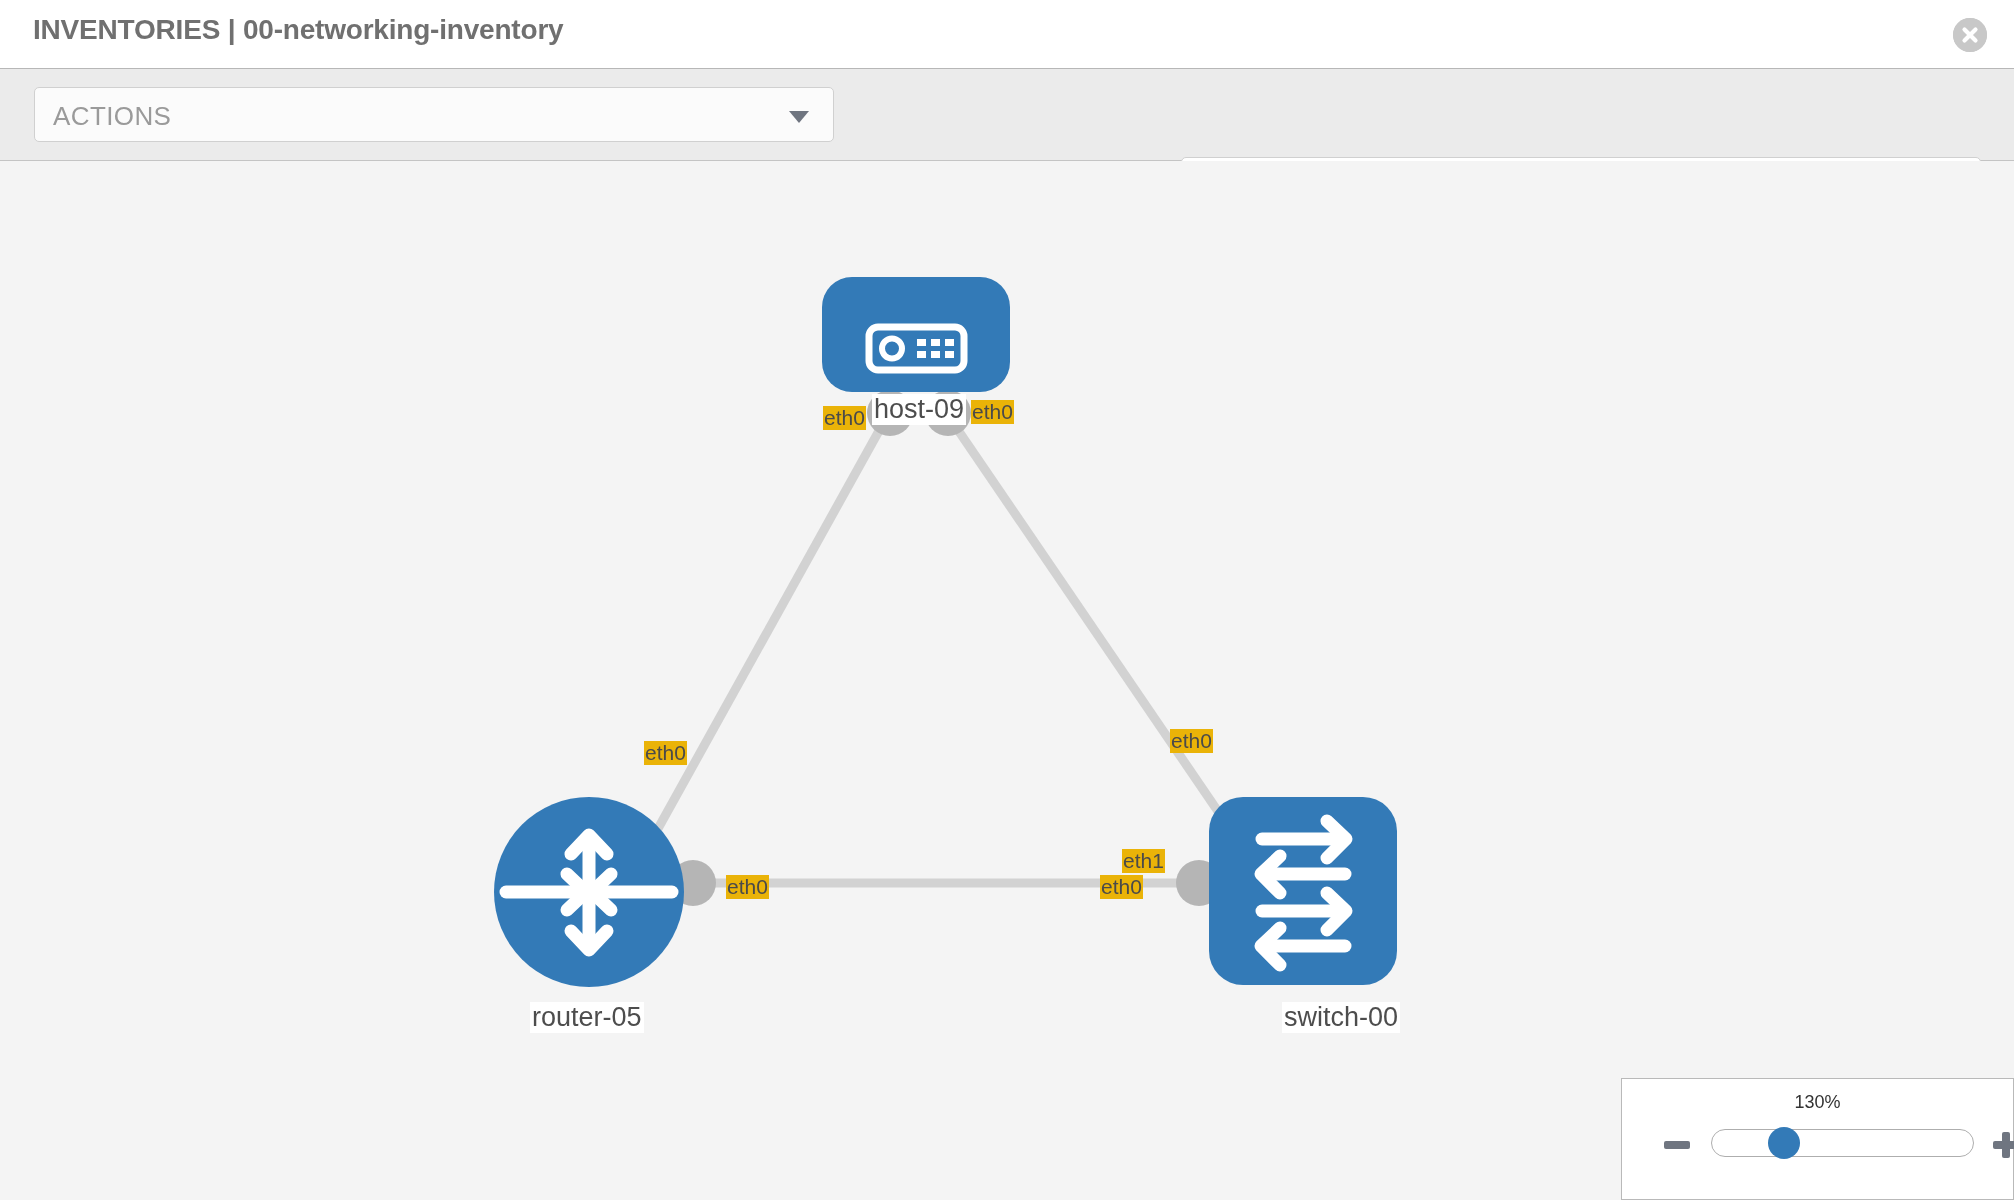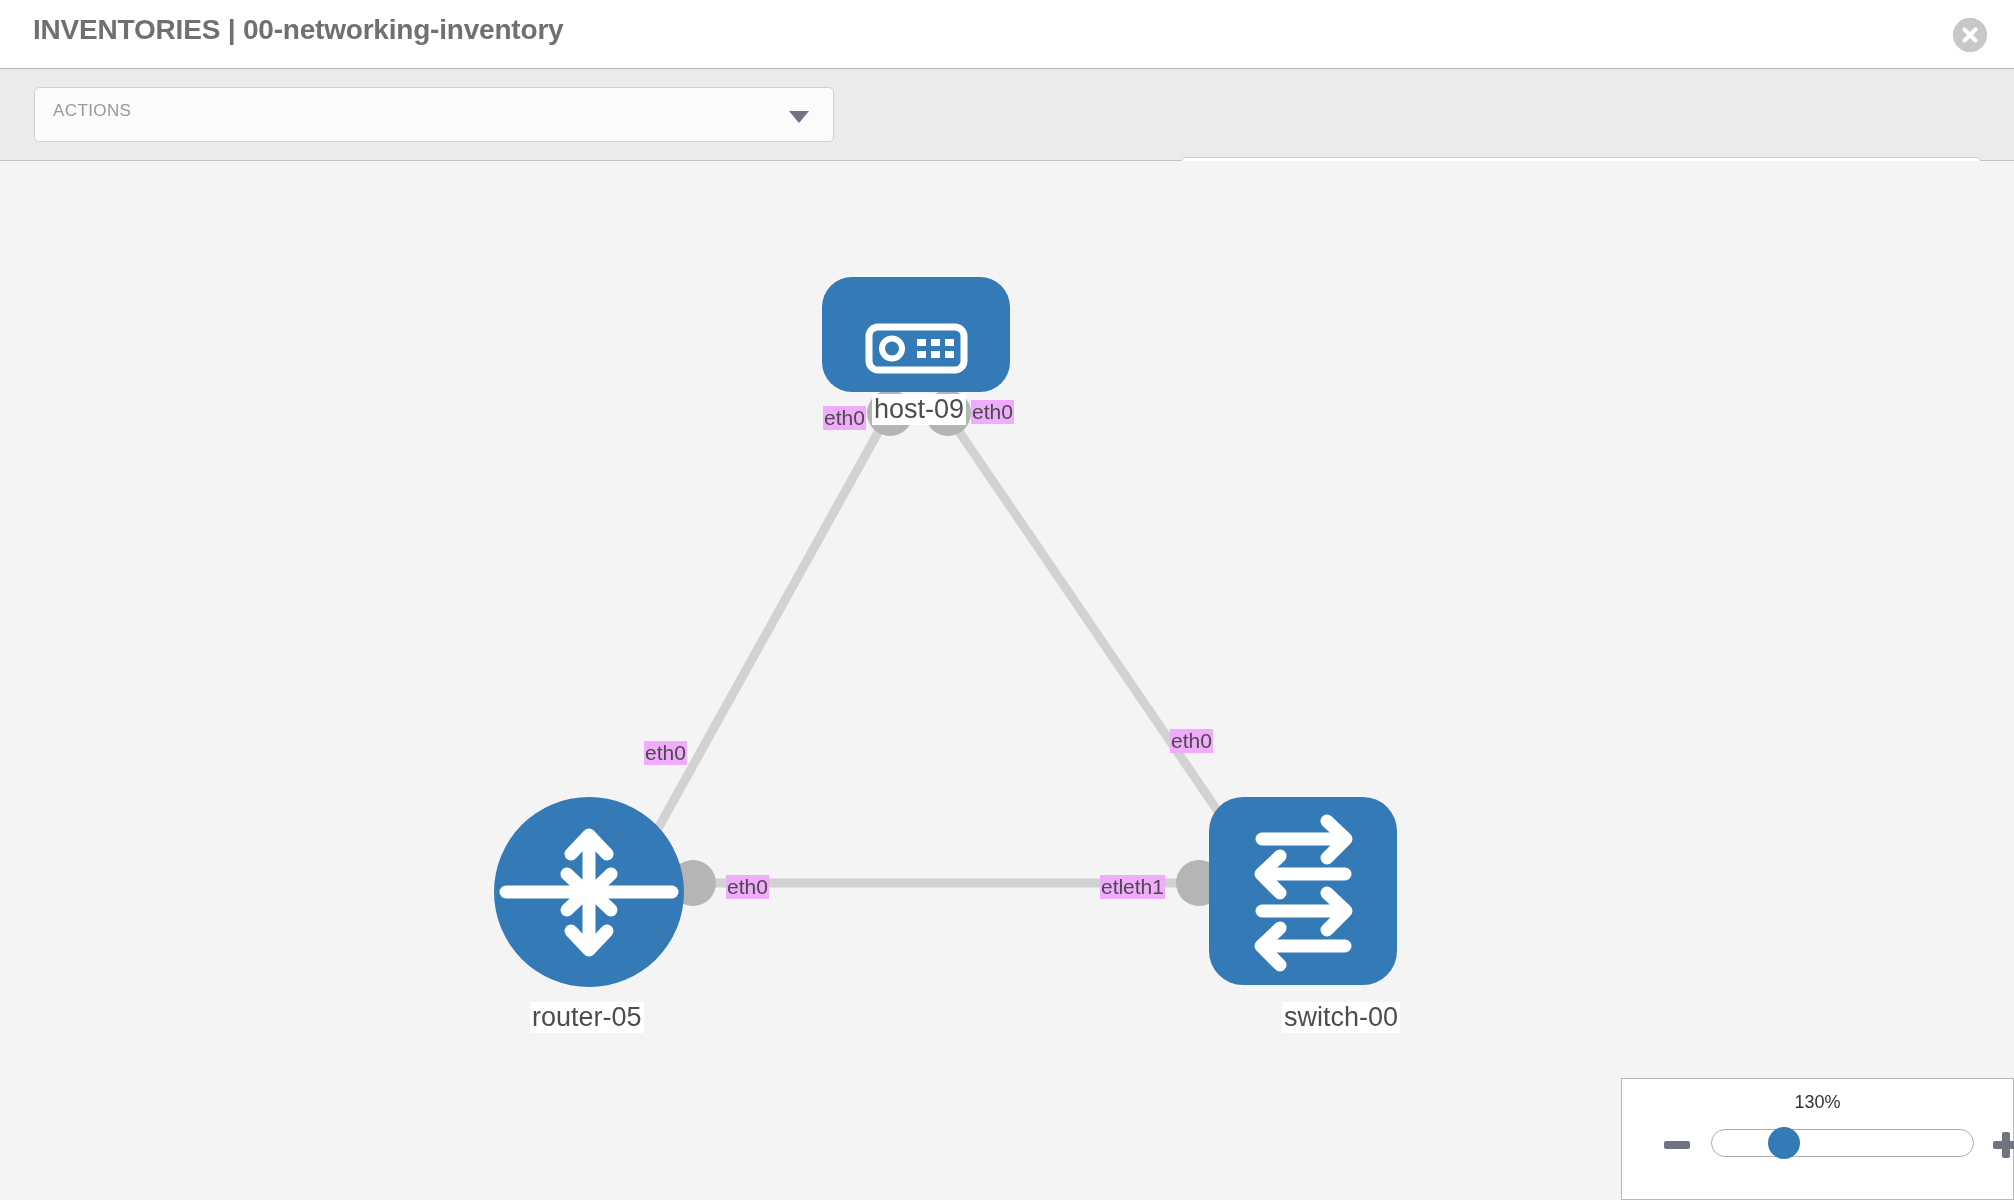--- a/index.html
+++ b/index.html
@@ -71,21 +71,21 @@
     background: #fbfbfb;
     border: 1px solid #d0d0d0;
     border-radius: 5px;
     box-sizing: border-box;
     cursor: pointer;
   }
   .actions-label {
     position: absolute;
     left: 18px;
     top: 13px;
-    font-size: 17px;
+    font-size: 26px;
     color: #9a9a9a;
     letter-spacing: 0.4px;
   }
   .caret {
     position: absolute;
     right: 24px;
     top: 23px;
     width: 0; height: 0;
     border-left: 10px solid transparent;
     border-right: 10px solid transparent;
@@ -145,21 +145,21 @@
     color: #4d4d4d;
     background: #ffffff;
     padding: 0 2px;
     white-space: nowrap;
     font-family: "Liberation Sans", sans-serif;
   }
   .iface-label {
     position: absolute;
     font-size: 21px;
     color: #4a4a4a;
-    background: #f0abfc;
+    background: #eab308;
     padding: 0 1px;
     white-space: nowrap;
     font-family: "Liberation Sans", sans-serif;
   }
 
   
   .zoom-panel {
     position: absolute;
     left: 1621px;
     top: 1078px;
@@ -344,21 +344,21 @@
     <div class="node-label" style="left:872px; top:233px;">host-09</div>
     <div class="node-label" style="left:530px; top:841px;">router-05</div>
     <div class="node-label" style="left:1246px; top:841px;margin-left:36px;">switch-00</div>
 
     <div class="iface-label" style="left:823px;  top:245px;">eth0</div>
     <div class="iface-label" style="left:971px;  top:239px;">eth0</div>
     <div class="iface-label" style="left:644px;  top:580px;">eth0</div>
     <div class="iface-label" style="left:1170px; top:568px;">eth0</div>
     <div class="iface-label" style="left:726px;  top:714px;">eth0</div>
     <div class="iface-label" style="left:1100px; top:714px;">eth0</div>
-    <div class="iface-label" style="left:1122px; top:714px;">eth1</div>
+    <div class="iface-label" style="left:1122px; top:688px;">eth1</div>
   </div>
 
   <div class="zoom-panel">
     <div class="zoom-value">130%</div>
     <div class="zoom-minus"></div>
     <div class="zoom-track"></div>
     <div class="zoom-thumb"></div>
     <div class="zoom-plus-wrap">
       <div class="zoom-plus-h"></div>
       <div class="zoom-plus-v"></div>

